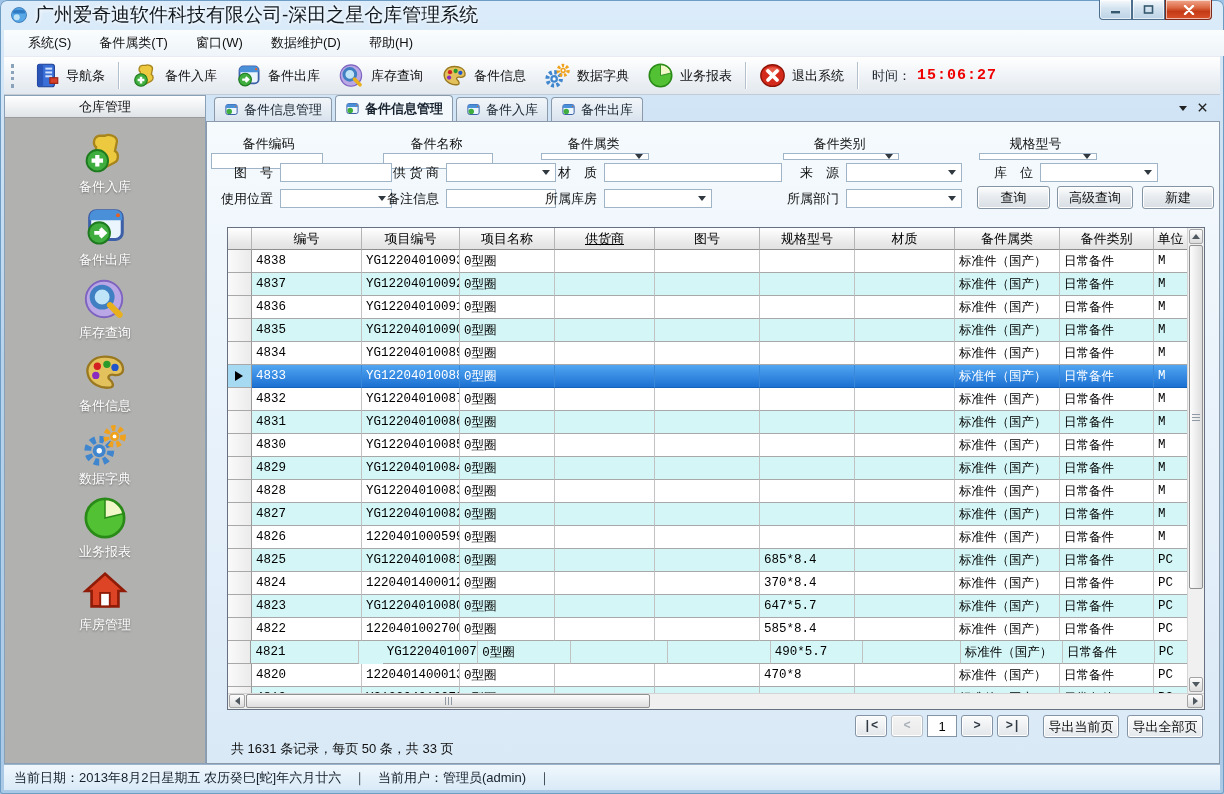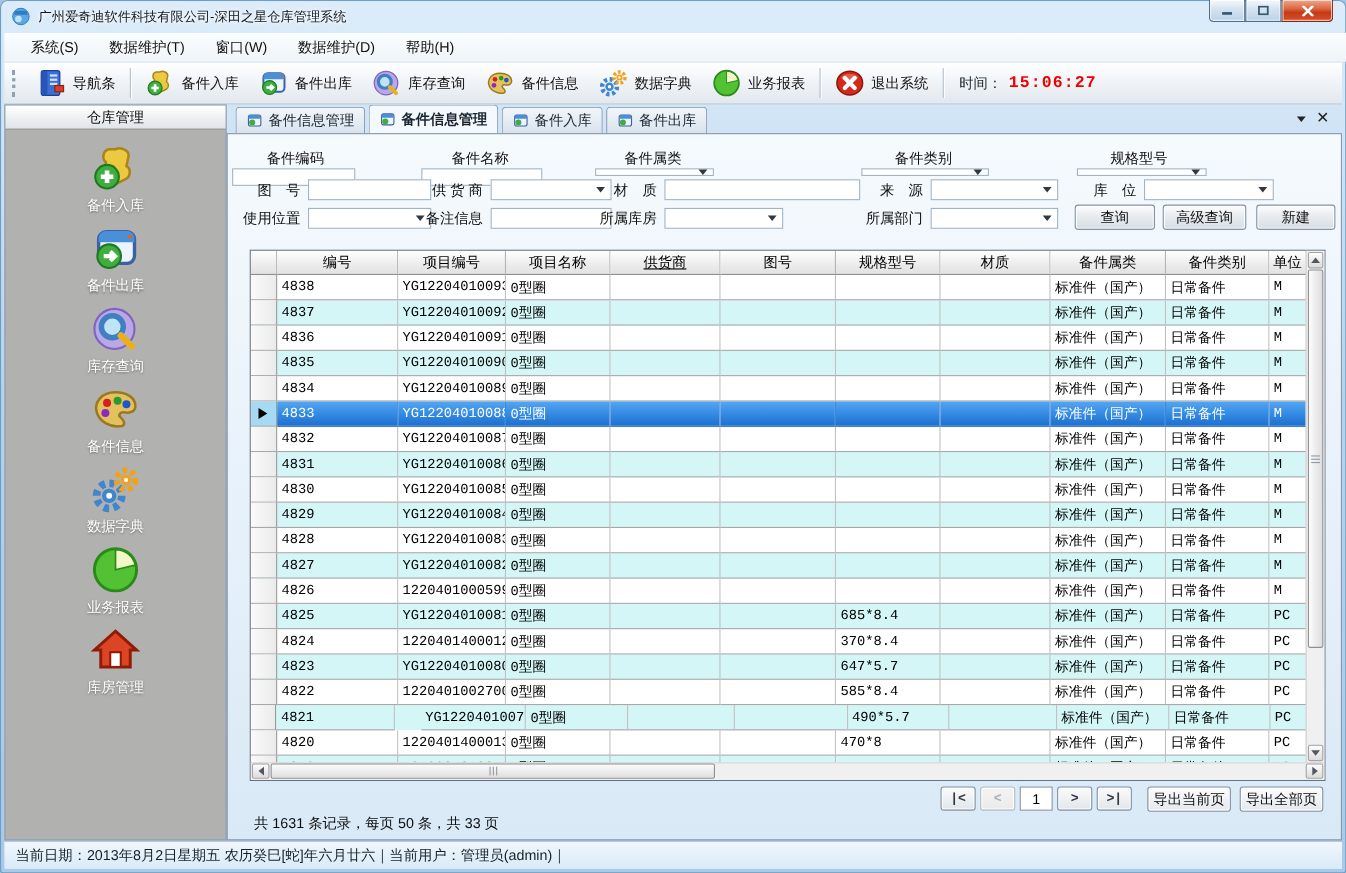--- a/index.html
+++ b/index.html
@@ -7,21 +7,21 @@
     width:1224px;height:794px;position:relative;overflow:hidden;
     font-family:"Liberation Sans","DejaVu Sans",sans-serif;
     background:#9fc3e7;
   }
   .window{position:absolute;inset:0;border-radius:7px 7px 3px 3px;
     background:linear-gradient(#dcecfa,#b7d3ec 45%,#a9c9e6);
     box-shadow:inset 0 0 0 1px #6d9cc4;}
   
   .titlebar{position:absolute;left:0;top:0;right:0;height:30px;display:flex;align-items:center;padding-left:10px;}
   .app-icon{width:18px;height:18px;display:inline-flex;}
-  .title-text{font-size:12px;color:#101820;margin-left:7px;text-shadow:0 0 4px #fff,0 0 4px #fff;}
+  .title-text{font-size:19px;color:#101820;margin-left:7px;text-shadow:0 0 4px #fff,0 0 4px #fff;}
   .winbtns{position:absolute;top:0;right:12px;display:flex;z-index:5;}
   .winbtn{width:31px;height:19px;border:1px solid #4e6e8e;border-top:none;
     background:linear-gradient(#f6fafc,#d3e2ef 45%,#bcd3e6);
     display:flex;align-items:center;justify-content:center;box-shadow:inset 0 0 0 1px rgba(255,255,255,.6);}
   .winbtn.min{border-radius:0 0 0 4px;}
   .winbtn.close{width:45px;border-radius:0 0 4px 0;border-color:#7e2a18;
     background:linear-gradient(#f0a78e,#dc6a44 40%,#c43a16 60%,#d8502a);}
   
   .menubar{position:absolute;left:4px;top:30px;width:1216px;height:26px;
     background:linear-gradient(#fbfdfe,#eef4f9);display:flex;align-items:center;padding-left:14px;font-size:13px;color:#101010;}
@@ -123,21 +123,21 @@
   .pbtn.disabled{color:#a8b0b8;border-color:#b6bec6;background:linear-gradient(#f4f4f4,#eaeaea);}
   .pagebox{width:30px;height:22px;border:1px solid #8494a4;background:#fff;box-sizing:border-box;
     display:flex;align-items:center;justify-content:center;font-size:13px;color:#000;}
   .export-btns{position:absolute;left:836px;top:593px;display:flex;gap:8px;}
   .ebtn{width:76px;height:23px;border:1px solid #8494a4;border-radius:3px;box-sizing:border-box;
     background:linear-gradient(#fdfdfd,#e4e8ec);display:flex;align-items:center;justify-content:center;
     font-size:13px;color:#101010;box-shadow:inset 0 0 0 1px #fff;}
   
   .statusbar{position:absolute;left:4px;right:4px;bottom:4px;height:26px;
     background:linear-gradient(#f0f7fc,#d9eaf7);border-top:1px solid #9ab4cc;
-    display:flex;align-items:center;padding:0 10px;font-size:13px;color:#15202c;box-sizing:border-box;}
+    display:flex;align-items:center;gap:12px;padding:0 10px;font-size:13px;color:#15202c;box-sizing:border-box;}
 </style>
 </head>
 <body>
 
 <div class="window">
 
   <div class="titlebar">
     <span class="app-icon">
       <svg viewBox="0 0 24 24">
           <circle cx="12" cy="12" r="10" fill="#58a8e8" stroke="#2a6aa8"></circle>
@@ -160,21 +160,21 @@
       </div>
     <div class="winbtn close">
         <svg width="12" height="10" viewBox="0 0 12 10">
           <path d="M2 1 L10 9 M10 1 L2 9" stroke="#fff" stroke-width="2.4" stroke-linecap="round"></path>
         </svg>
       </div>
   </div>
 
   <div class="menubar">
       <div class="menu-item">系统(S)</div>
-      <div class="menu-item">数据维护(T)</div>
+      <div class="menu-item">备件属类(T)</div>
       <div class="menu-item">窗口(W)</div>
       <div class="menu-item">数据维护(D)</div>
       <div class="menu-item">帮助(H)</div>
     </div>
 
   <div class="toolbar">
     <span class="grip"></span>
   <div class="tbtn">
         <span class="ic" style="display: inline-flex;">
           <svg viewBox="0 0 24 24">

